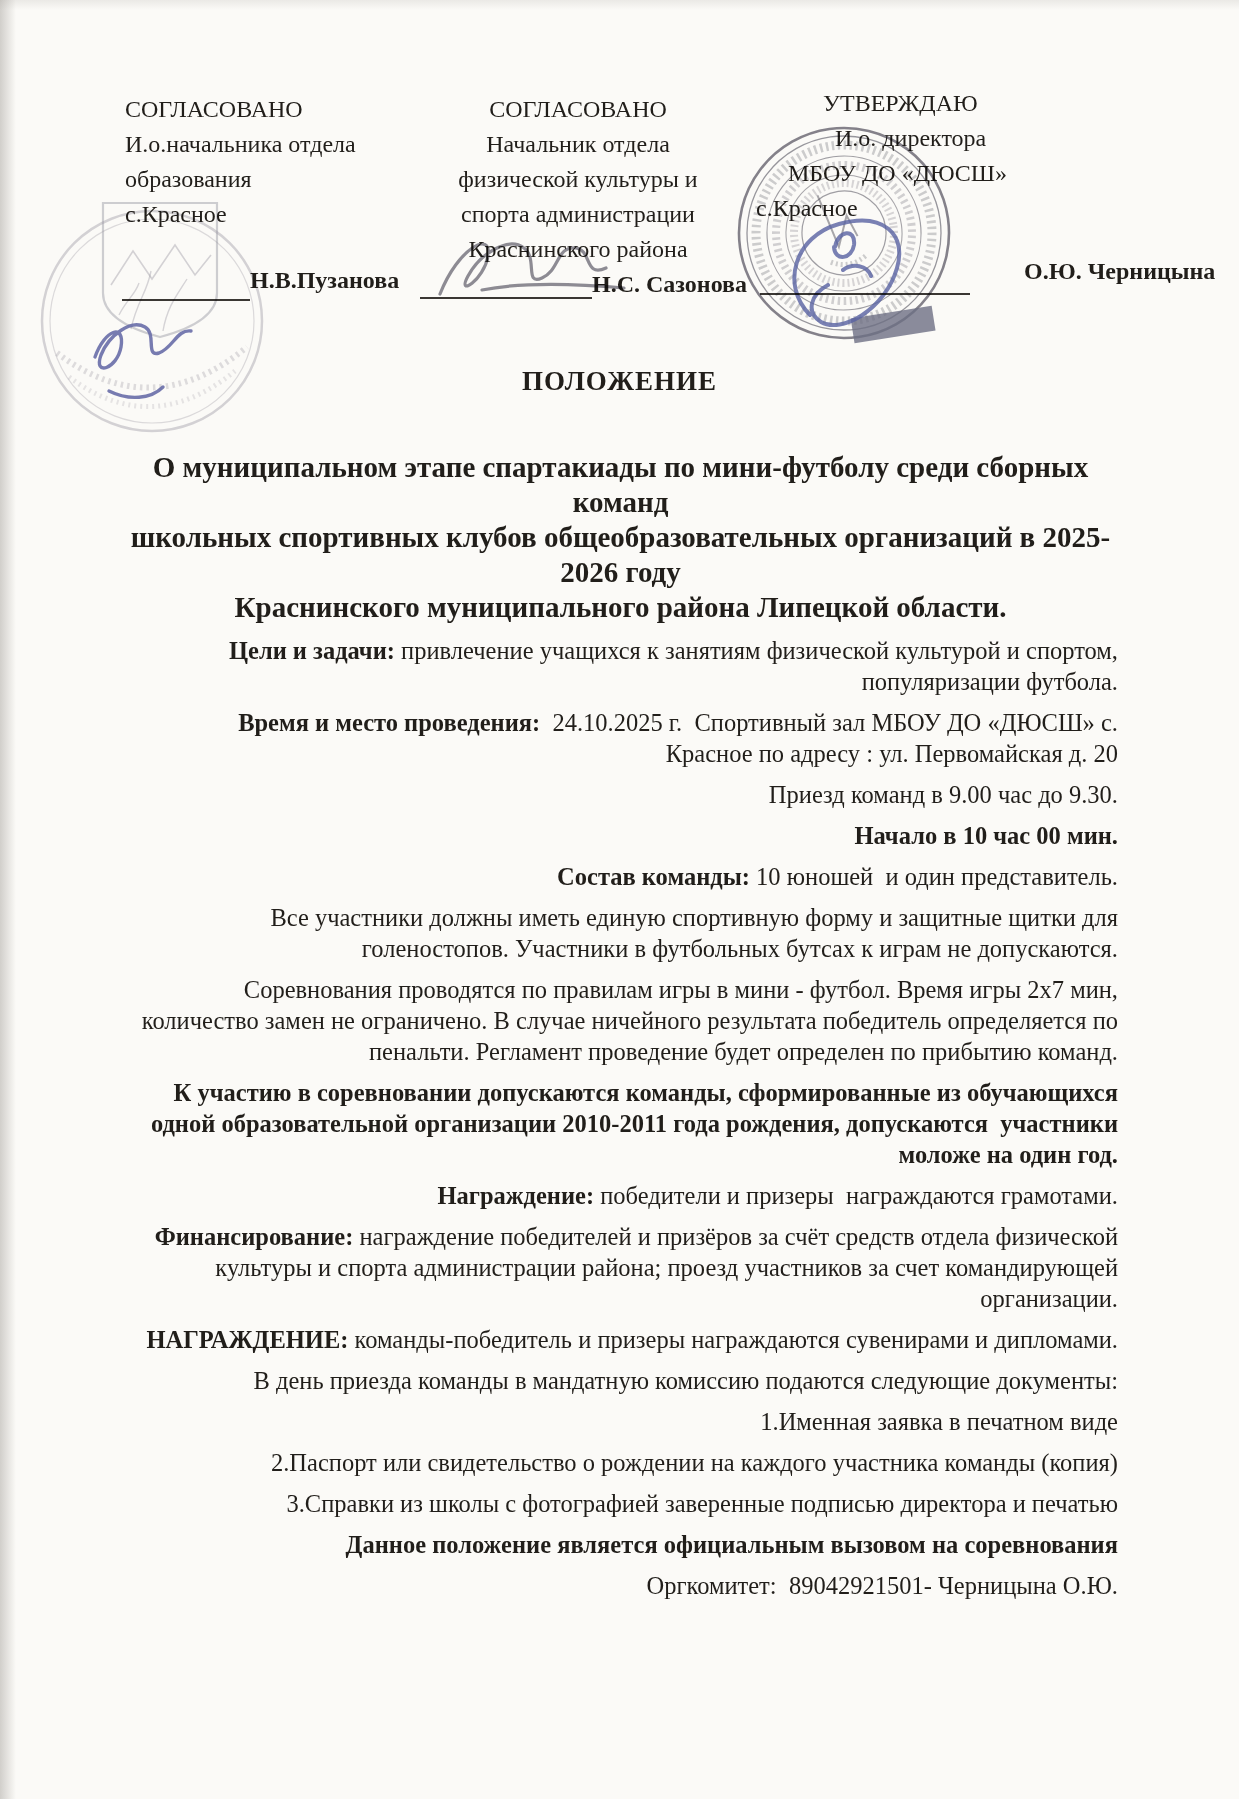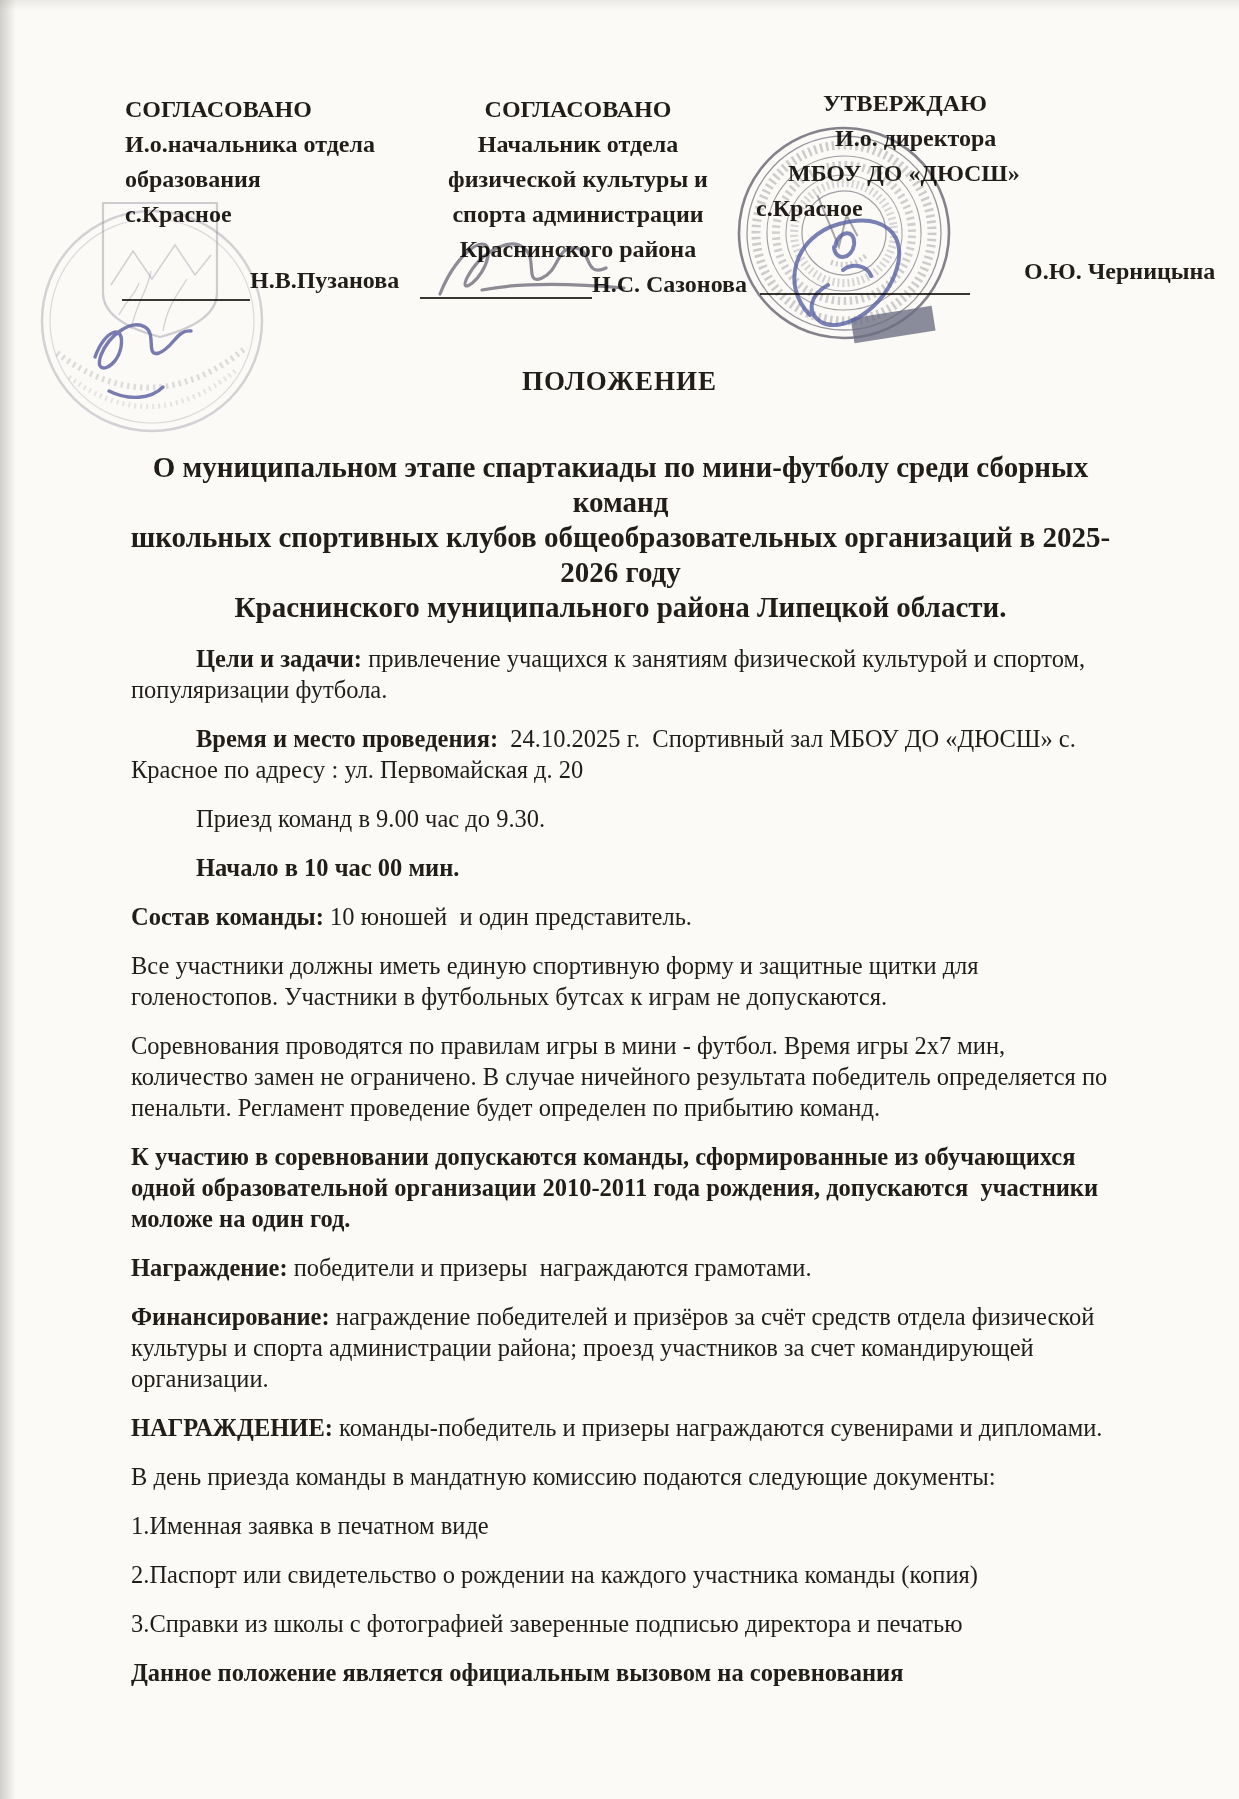--- a/index.html
+++ b/index.html
@@ -14,21 +14,21 @@
     background:linear-gradient(90deg, rgba(140,136,130,.38), rgba(140,136,130,0));
     pointer-events:none;
   }
   .page::after{
     content:""; position:absolute; left:0; top:0; right:0; height:10px; z-index:6;
     background:linear-gradient(180deg, rgba(160,156,150,.18), rgba(160,156,150,0));
     pointer-events:none;
   }
 
   
-  .approval { position:absolute; z-index:2; font-weight:bold; font-size:24px; line-height:35px; }
+  .approval { position:absolute; z-index:2; font-weight:normal; font-size:24px; line-height:35px; }
   .ap-edu   { left:125px; top:92px; width:310px; }
   .ap-sport { left:428px; top:92px; width:300px; text-align:center; }
   .ap-dir   { left:752px; top:86px; width:440px; }
   .ap-dir .ap-head { padding-left:71px; }
   .ap-dir .l0 { padding-left:83px; }
   .ap-dir .l1 { padding-left:0;margin-left:36px; }
   .ap-dir .l2 { padding-left:4px; }
 
   .signer { position:absolute; z-index:2; font-weight:bold; font-size:24px; white-space:nowrap; }
   .signer-1 { left:250px; top:267px; }
@@ -51,21 +51,21 @@
   
   .doc-title {
     position:absolute; z-index:2; top:366px; left:0; width:100%;
     text-align:center; font-size:27px; font-weight:bold; letter-spacing:1px;
   }
   .doc-body {
     position:absolute; z-index:2; left:113px; top:450px; width:1015px;
     font-size:24.5px; line-height:31px;
   }
   .intro { font-weight:bold; text-align:center; font-size:29px; line-height:35px; }
-  .doc-body p { margin:18px; white-space:pre-wrap; }
+  .doc-body p { margin:10px; white-space:pre-wrap;text-align:right; }
   .lbl { font-weight:bold; }
   .indent { text-indent:65px; }
   .bold { font-weight:bold; }
 
   .p-goals   { margin-top:35px; }
   .p-roster  { margin-top:30px; }
   .p-fin     { margin-top:49px; }
   .p-award2  { margin-top:41px; }
   .p-official{ margin-top:36px; }
   .p-orgcom  { margin-top:32px; padding-left:12px; }
@@ -169,15 +169,16 @@
 
     <p class="p-award2"><b class="lbl">НАГРАЖДЕНИЕ:</b><span> команды-победитель и призеры награждаются сувенирами и дипломами.</span></p>
 
     <p>В день приезда команды в мандатную комиссию подаются следующие документы:</p>
     <p>1.Именная заявка в печатном виде</p>
     <p>2.Паспорт или свидетельство о рождении на каждого участника команды (копия)</p>
     <p>3.Справки из школы с фотографией заверенные подписью директора и печатью</p>
 
     <p class="bold p-official">Данное положение является официальным вызовом на соревнования</p>
 
+    <p class="p-orgcom">Оргкомитет:  89042921501- Черницына О.Ю.</p>
   </div>
 
 </div>
 
 </body></html>

